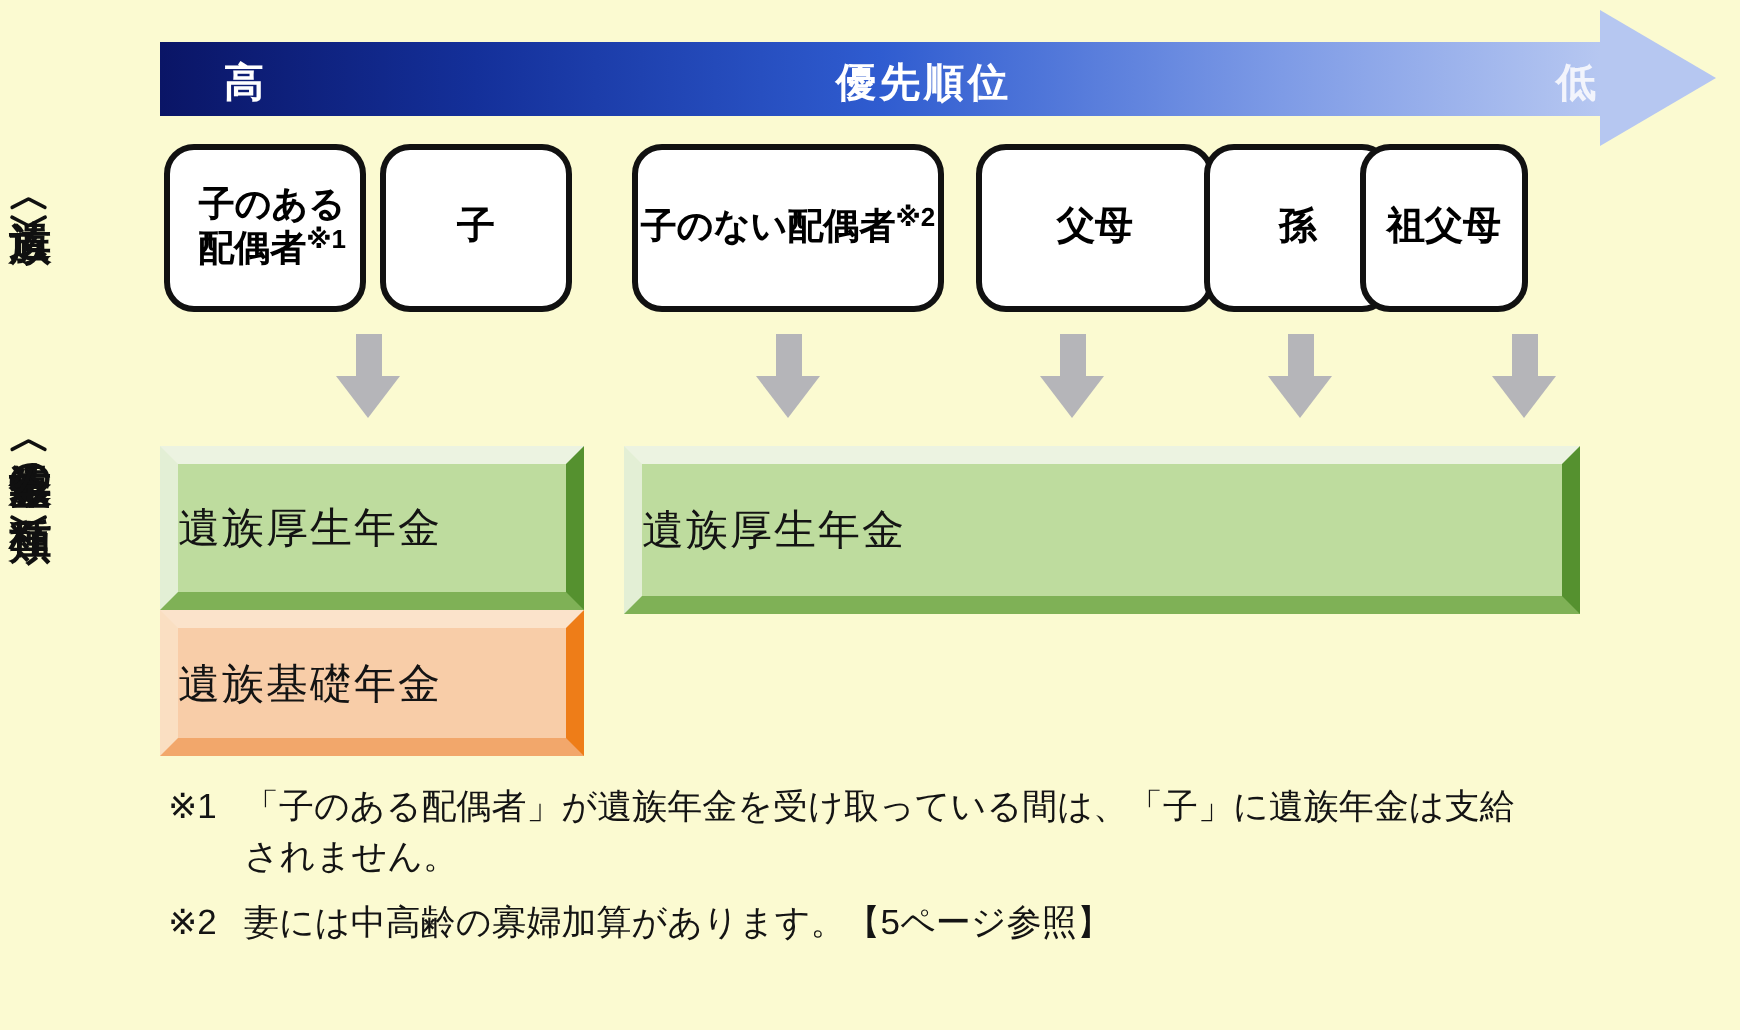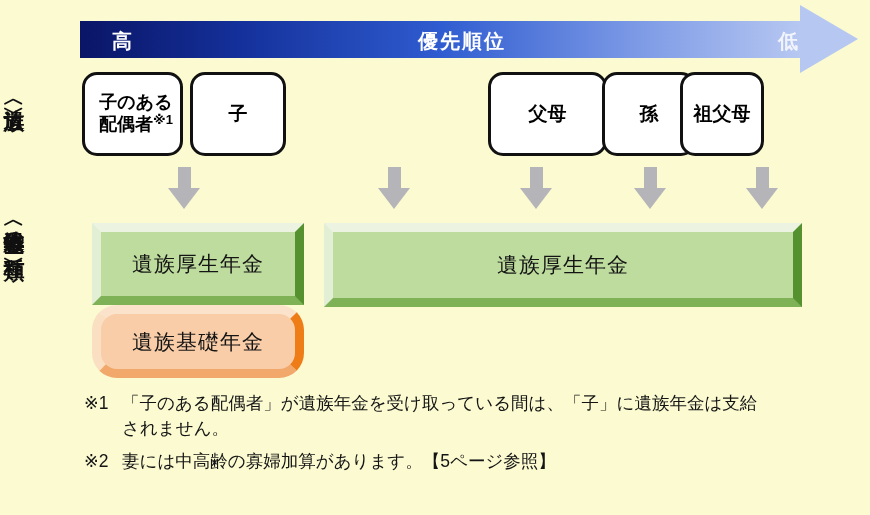--- a/index.html
+++ b/index.html
@@ -60,33 +60,33 @@
   }
   .darrow.a1{left:168px;}
   .darrow.a2{left:378px;}
   .darrow.a3{left:520px;}
   .darrow.a4{left:634px;}
   .darrow.a5{left:746px;}
   
   .bevel{
     position:absolute;box-sizing:border-box;
     border-style:solid;border-width:9px;
-    display:flex;align-items:center;justify-content:center;
-    font-size:21px;color:#141414;letter-spacing:1px;white-space:nowrap;margin-left:12px;
+    display:flex;align-items:center;
+    font-size:21px;color:#141414;letter-spacing:1px;white-space:nowrap;
   }
   .bevel.green{
     background:#BEDC9E;
     border-color:#ECF3E1 #55912F #7FB156 #E3EFD5; 
   }
   .bevel.orange{
     background:#F8CDA8;
     border-color:#FBE3CB #EE7D18 #F2A76B #FADFC2;
   }
   .bevel.g-left{left:80px;top:223px;width:212px;height:82px;}
-  .bevel.o-left{left:80px;top:305px;width:212px;height:73px;border-radius:25px;}
+  .bevel.o-left{left:80px;top:305px;width:212px;height:73px;}
   .bevel.g-wide{left:312px;top:223px;width:478px;height:84px;}
   
   .footnote{
     position:absolute;left:84px;display:flex;
     font-size:17.5px;color:#141414;line-height:1.42;
   }
   .footnote .marker{width:38px;flex:none;}
   .footnote .ftext{width:716px;}
   .footnote.f1{top:391px;}
   .footnote.f2{top:449px;}
@@ -104,20 +104,23 @@
   <div class="bar-text high">高</div>
   <div class="bar-text title">優先順位</div>
   <div class="bar-text low">低</div>
 
   <div class="bbox b1">
     <div><span>子のある</span></div>
     <div><span>配偶者</span><sup>※1</sup></div>
   </div>
   <div class="bbox b2">
     <div><span>子</span></div>
+  </div>
+  <div class="bbox b3">
+    <div><span>子のない配偶者</span><sup>※2</sup></div>
   </div>
   <div class="bbox b4">
     <div><span>父母</span></div>
   </div>
   <div class="bbox b5">
     <div><span>孫</span></div>
   </div>
   <div class="bbox b6">
     <div><span>祖父母</span></div>
   </div>

